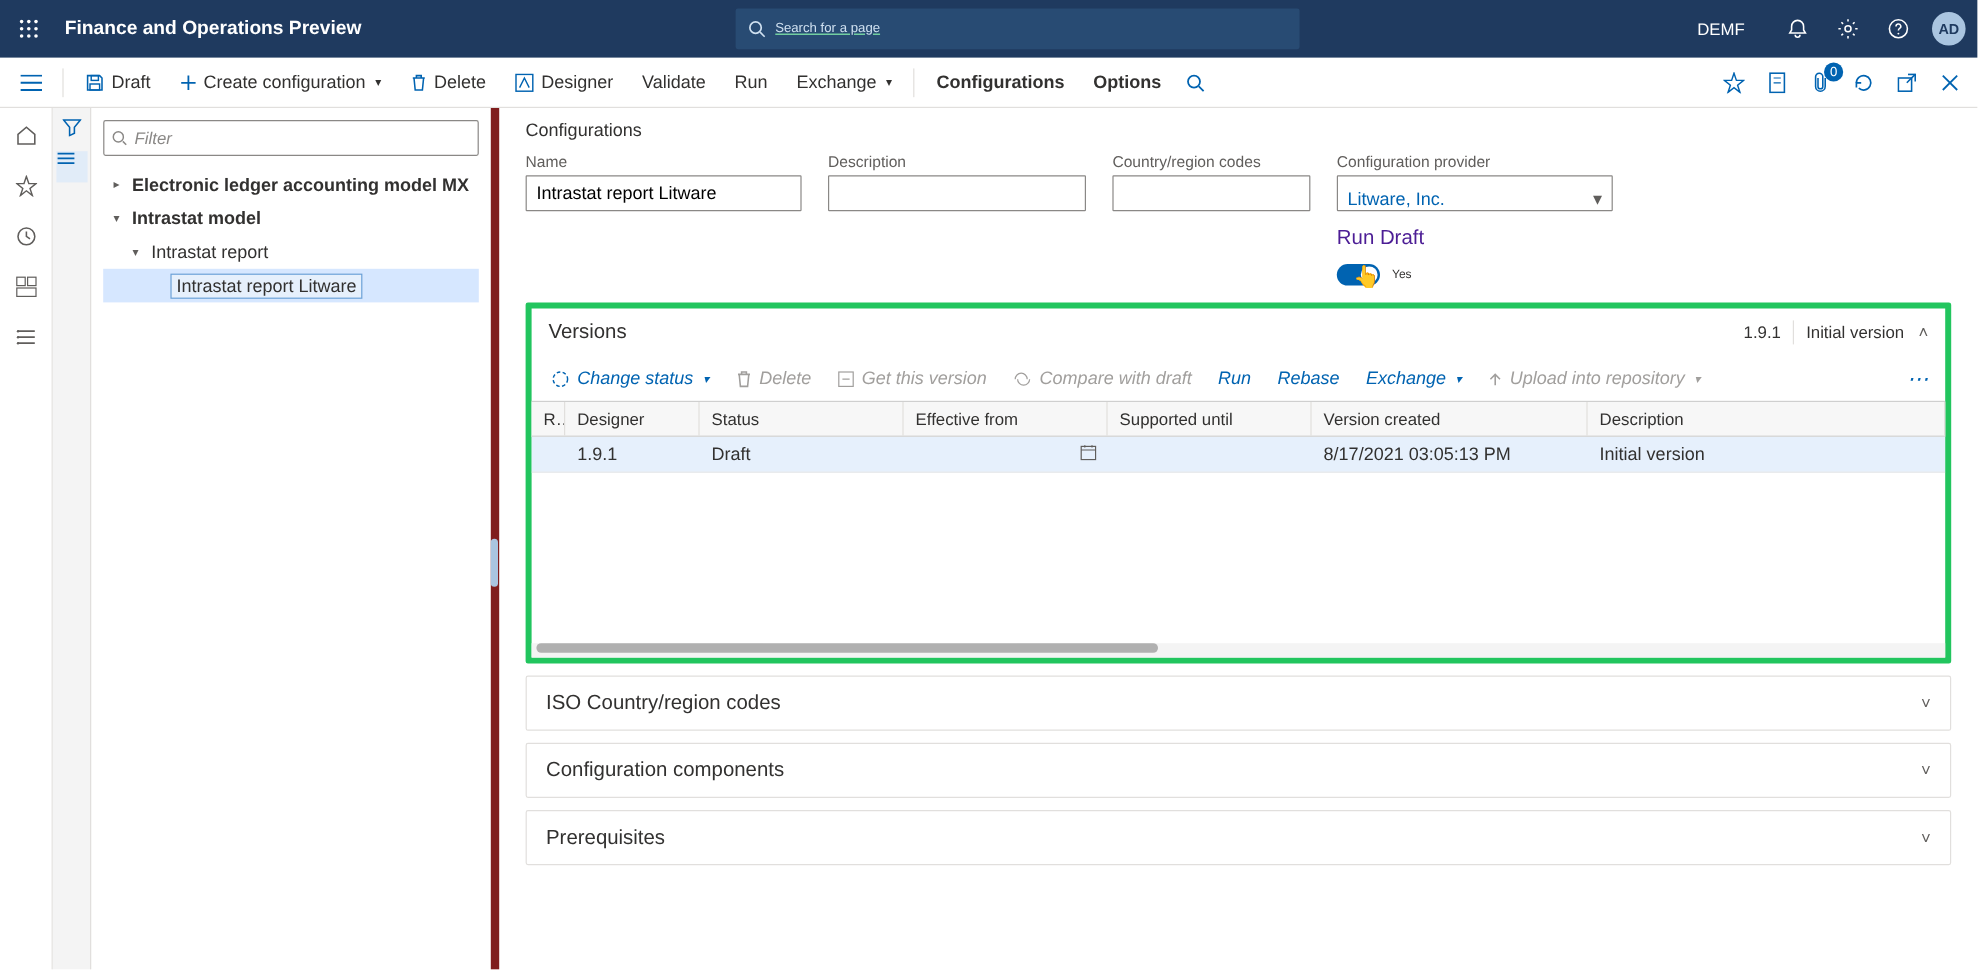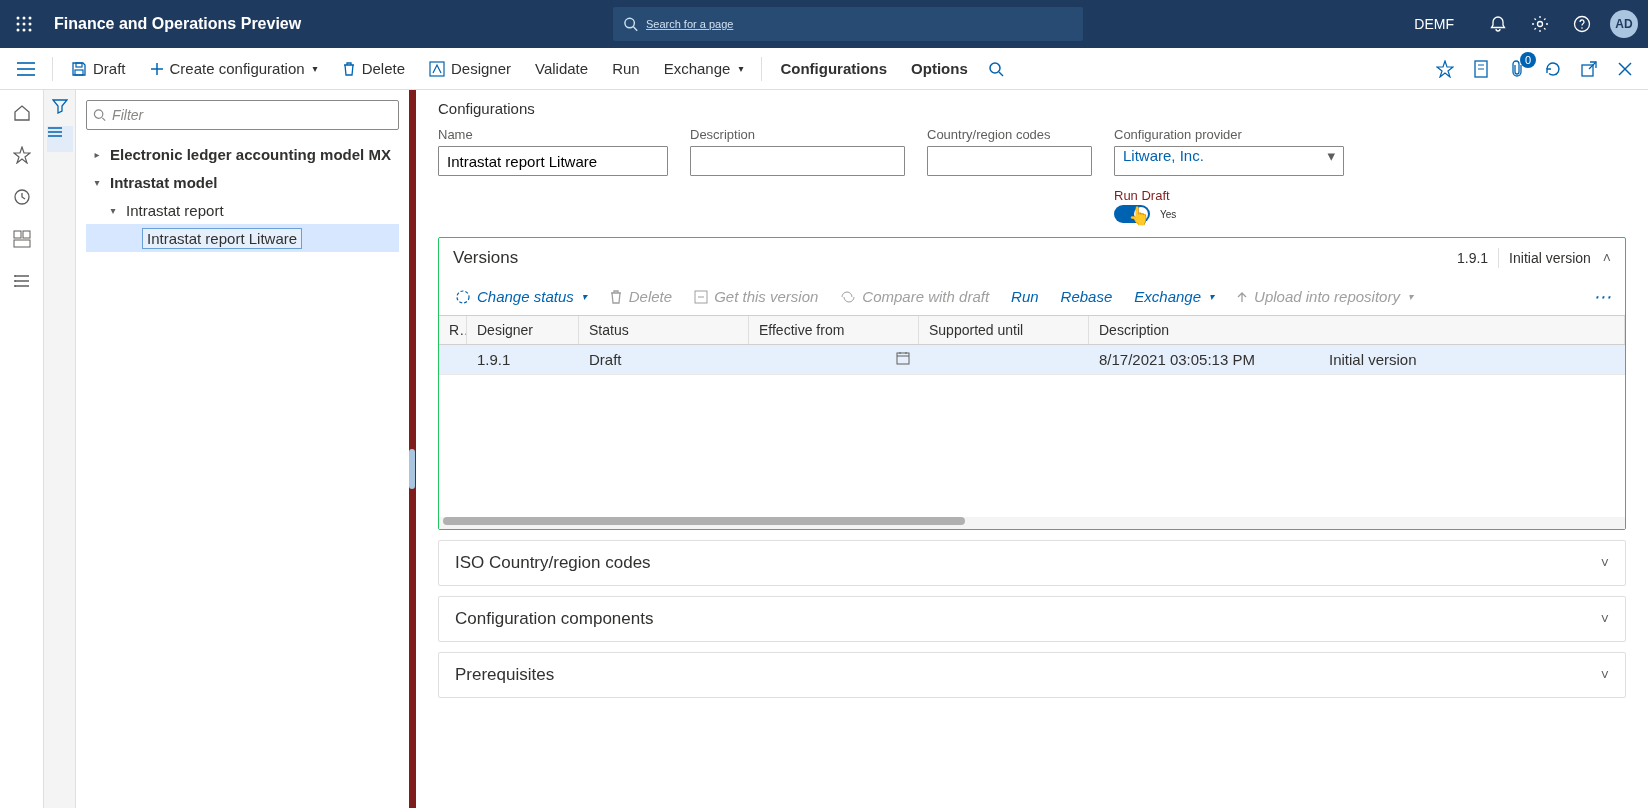--- a/index.html
+++ b/index.html
@@ -57,32 +57,32 @@
 .content { flex: 1; overflow-y: auto; padding: 10px 22px 20px 22px; position: relative; }
 .page-title { font-size: 15px; color: #323130; margin-bottom: 10px; }
 .form-row { display: flex; gap: 22px; margin-bottom: 14px; }
 .form-field { display: flex; flex-direction: column; }
 .form-field label { font-size: 13px; color: #605e5c; margin-bottom: 4px; }
 .form-field input, .form-field .selectbox { border: 1px solid #8a8886; height: 30px; font-size: 15px; padding: 0 8px; border-radius: 1px; }
 .form-field.w-name { width: 230px; }
 .form-field.w-desc { width: 215px; }
 .form-field.w-ccr { width: 165px; }
 .form-field.w-prov { width: 230px; }
-.selectbox { display: flex; align-items: flex-start; justify-content: space-between; cursor: pointer; color: #0063b1; gap: 44px; }
+.selectbox { display: flex; align-items: flex-end; justify-content: space-between; cursor: pointer; color: #0063b1; gap: 44px; }
 .selectbox .chev { color: #605e5c; }
 
 .toggle-row { display: flex; align-items: center; gap: 10px; }
-.toggle-label { font-size: 13px; color: #7f1d1d; margin-bottom: 2px; }
+.toggle-label { font-size: 17px; color: #4c1d95; margin-bottom: 12px; }
 .toggle { width: 36px; height: 18px; border-radius: 10px; background: #0063b1; position: relative; cursor: pointer; }
 .toggle .knob { position: absolute; right: 2px; top: 2px; width: 14px; height: 14px; border-radius: 50%; background: #fff; }
 .toggle-value { font-size: 10px; }
 .cursor-hand { position: absolute; font-size: 18px; color: #000; pointer-events: none; }
 
 
-.section { border: 1px solid #22c55e; border-radius: 2px; margin-bottom: 10px; }
+.section { border: 5px solid #22c55e; border-radius: 2px; margin-bottom: 10px; }
 .section-header { display: flex; align-items: center; padding: 10px 14px; cursor: pointer; }
 .section-title { font-size: 17px; }
 .sec-spacer { flex: 1; }
 .sec-meta { font-size: 14px; color: #323130; display: flex; align-items: center; gap: 10px; }
 .sec-meta .sep { width: 1px; height: 20px; background: #e1dfdd; }
 .sec-chev { margin-left: 12px; color: #605e5c; }
 
 .section-toolbar { display: flex; align-items: center; padding: 6px 12px; gap: 14px; flex-wrap: wrap; font-style: italic; }
 .tb-btn { display: flex; align-items: center; gap: 6px; font-size: 15px; cursor: pointer; padding: 4px 4px; }
 .tb-btn.blue { color: #0063b1; }
@@ -460,20 +460,21 @@
         <div class="tb-more">⋯</div>
       </div>
 
       <div class="grid">
         <div class="grid-header">
           <div class="gh col-r">R…</div>
           <div class="gh col-ver">Designer</div>
           <div class="gh col-stat">Status</div>
           <div class="gh col-eff">Effective from</div>
           <div class="gh col-sup">Supported until</div>
+          <div class="gh col-vc">Version created</div>
           <div class="gh col-desc">Description</div>
         </div>
         <div class="grid-body" id="grid-body">
             <div class="grid-row">
               <div class="gc col-r"></div>
               <div class="gc col-ver">1.9.1</div>
               <div class="gc col-stat">Draft</div>
               <div class="gc col-eff">
                 <span class="cal-icon">
                   <svg width="14" height="14" viewBox="0 0 14 14">

